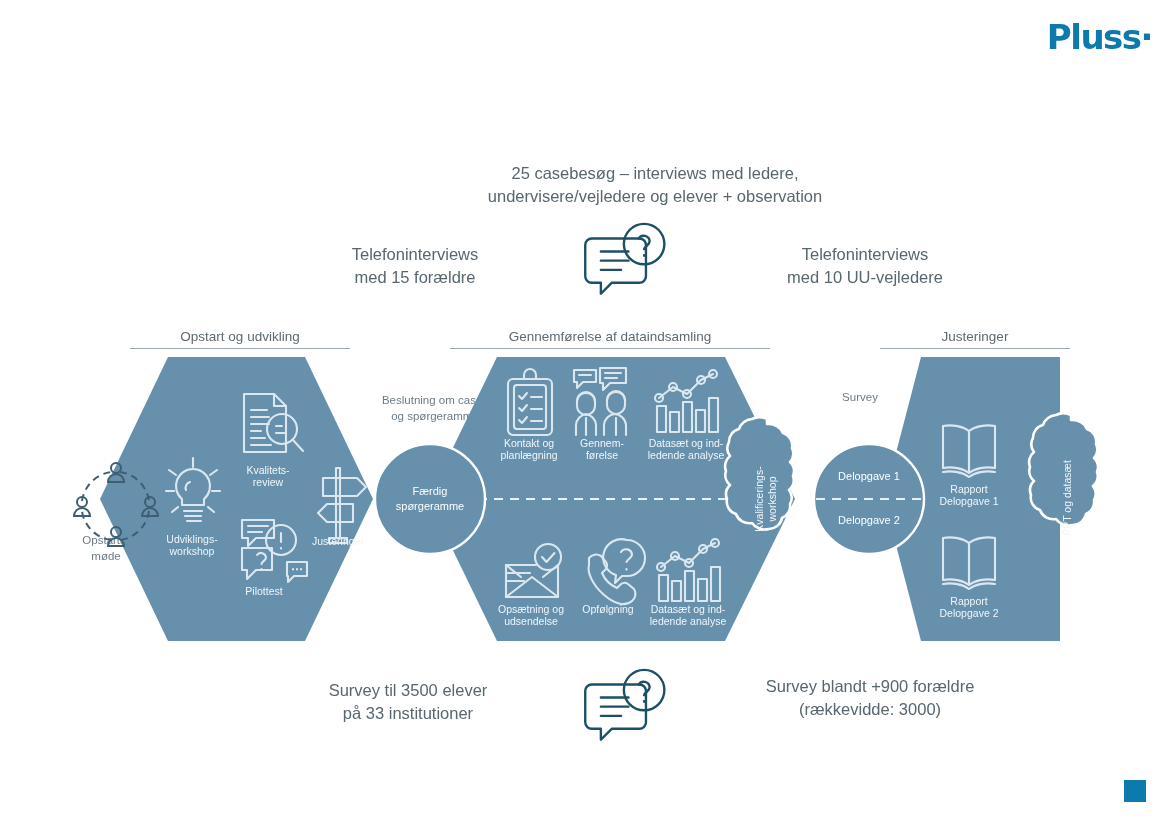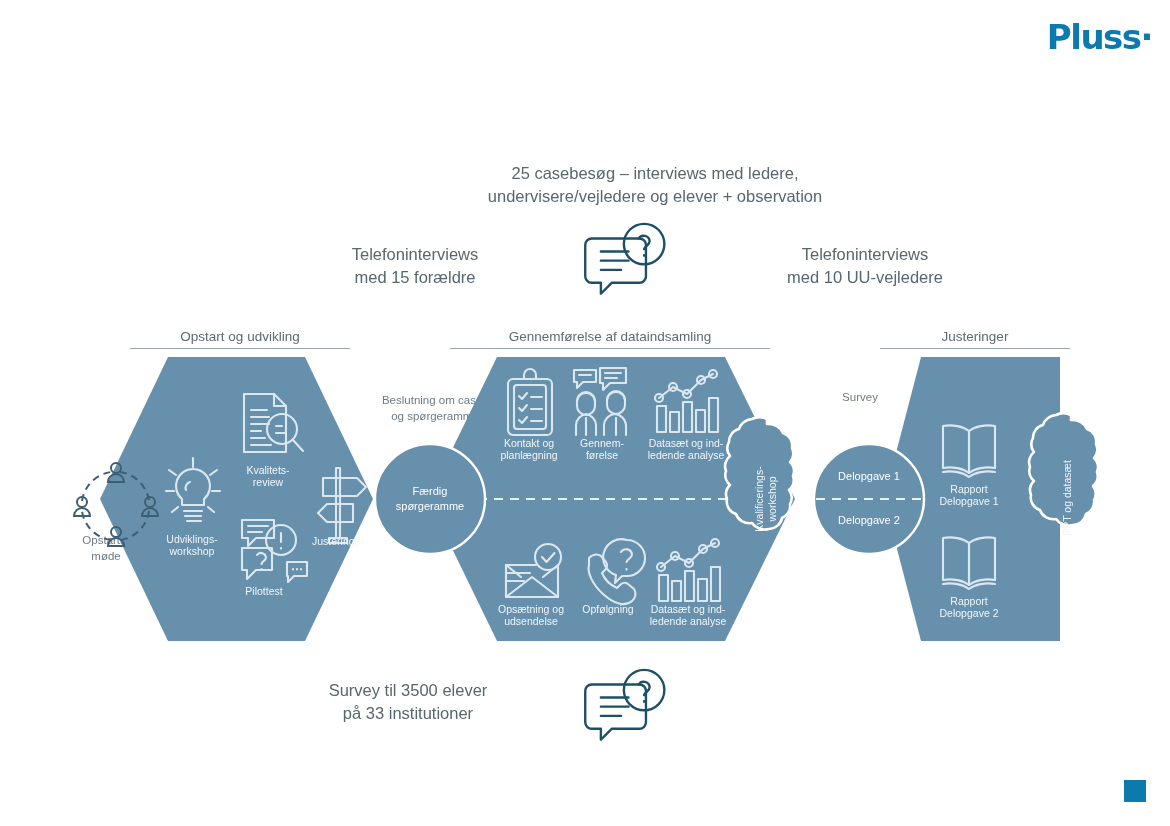--- a/index.html
+++ b/index.html
@@ -116,20 +116,22 @@
   <div class="logo">Pluss·</div>
 
   <div class="ann top-center">25 casebesøg – interviews med ledere,
 undervisere/vejledere og elever + observation</div>
   <div class="ann top-left">Telefoninterviews
 med 15 forældre</div>
   <div class="ann top-right">Telefoninterviews
 med 10 UU-vejledere</div>
   <div class="ann bot-left">Survey til 3500 elever
 på 33 institutioner</div>
+  <div class="ann bot-right">Survey blandt +900 forældre
+(rækkevidde: 3000)</div>
 
   <div class="phase-head ph1">
     <div>Opstart og udvikling</div>
     <div class="rule"></div>
   </div>
   <div class="phase-head ph2">
     <div>Gennemførelse af dataindsamling</div>
     <div class="rule"></div>
   </div>
   <div class="phase-head ph3">

